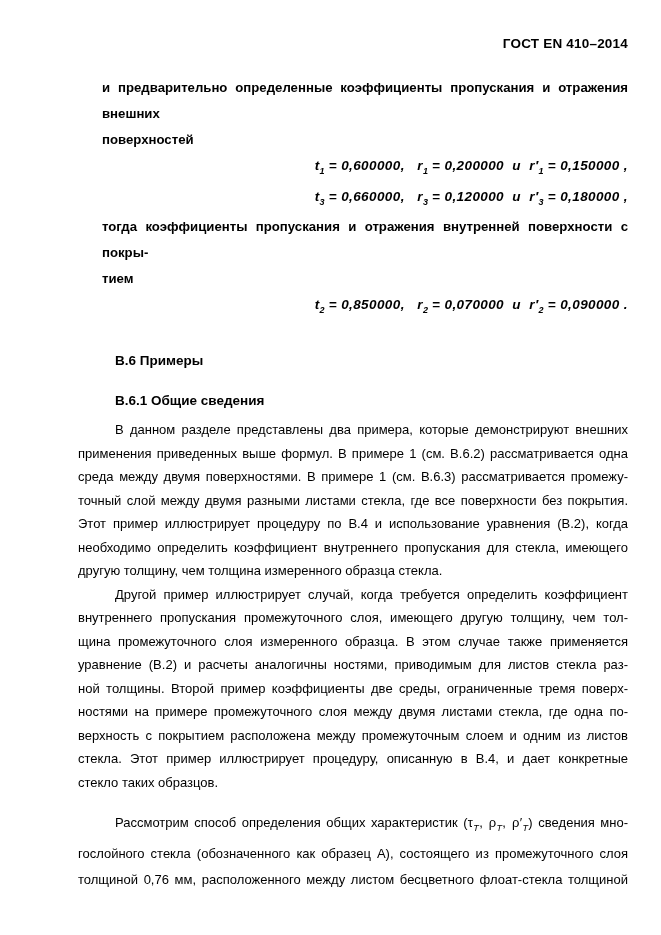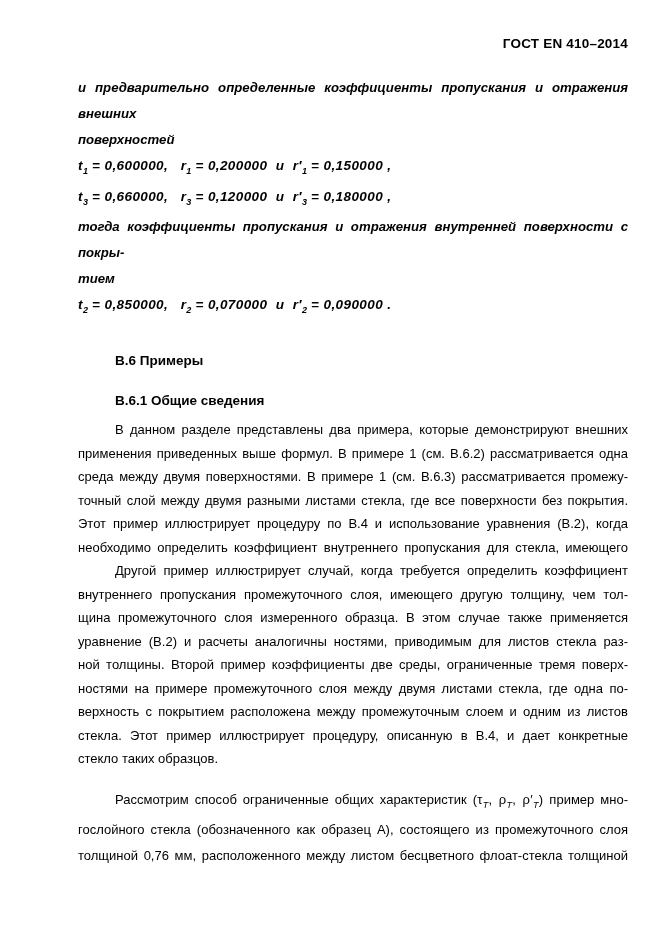--- a/index.html
+++ b/index.html
@@ -18,26 +18,26 @@
   .running-header {
     text-align: right;
     font-size: 13.5px;
     font-weight: bold;
     letter-spacing: 0.2px;
     height: 17px;
   }
   .intro-para {
     font-size: 13.2px;
     font-weight: bold;
-    font-style: italic;
     line-height: 26px;
+    margin-left: 24px;
   }
   .intro-para-1 { margin-top: 22px; }
   .formula {
-    text-align: left;
+    text-align: right;
     font-size: 13.5px;
     font-weight: bold;
     font-style: italic;
     line-height: 26px;
     white-space: pre;
     letter-spacing: 0.4px;
   }
   .formula sub {
     font-size: 9px;
     letter-spacing: 0;
@@ -99,36 +99,37 @@
 
   <div class="heading heading-b61">В.6.1 Общие сведения</div>
 
   <div class="body-para body-para-1">
       <div class="jline" style="text-indent: 37px;">В данном разделе представлены два примера, которые демонстрируют внешних</div>
       <div class="jline">применения приведенных выше формул. В примере 1 (см. В.6.2) рассматривается одна</div>
       <div class="jline">среда между двумя поверхностями. В примере 1 (см. В.6.3) рассматривается промежу-</div>
       <div class="jline">точный слой между двумя разными листами стекла, где все поверхности без покрытия.</div>
       <div class="jline">Этот пример иллюстрирует процедуру по В.4 и использование уравнения (В.2), когда</div>
       <div class="jline">необходимо определить коэффициент внутреннего пропускания для стекла, имеющего</div>
+      <div class="jline last-left">другую толщину, чем толщина измеренного образца стекла.</div>
     </div>
 
   <div class="body-para body-para-2">
       <div class="jline" style="text-indent: 37px;">Другой пример иллюстрирует случай, когда требуется определить коэффициент</div>
       <div class="jline">внутреннего пропускания промежуточного слоя, имеющего другую толщину, чем тол-</div>
       <div class="jline">щина промежуточного слоя измеренного образца. В этом случае также применяется</div>
       <div class="jline">уравнение (В.2) и расчеты аналогичны ностями, приводимым для листов стекла раз-</div>
       <div class="jline">ной толщины. Второй пример коэффициенты две среды, ограниченные тремя поверх-</div>
       <div class="jline">ностями на примере промежуточного слоя между двумя листами стекла, где одна по-</div>
       <div class="jline">верхность с покрытием расположена между промежуточным слоем и одним из листов</div>
       <div class="jline">стекла. Этот пример иллюстрирует процедуру, описанную в В.4, и дает конкретные</div>
       <div class="jline last-left">стекло таких образцов.</div>
     </div>
 
 
   <div class="body-para body-para-3">
-    <div class="jline para3-line1"><span>Рассмотрим способ ограниченные общих характеристик </span><span class="inline-math"><span>(τ</span><sub>T</sub><span>, ρ</span><sub>T</sub><span>, ρ′</span><sub>T</sub><span>)</span></span><span> пример мно-</span></div>
+    <div class="jline para3-line1"><span>Рассмотрим способ определения общих характеристик </span><span class="inline-math"><span>(τ</span><sub>T</sub><span>, ρ</span><sub>T</sub><span>, ρ′</span><sub>T</sub><span>)</span></span><span> сведения мно-</span></div>
     <div>
         <div class="jline">гослойного стекла (обозначенного как образец А), состоящего из промежуточного слоя</div>
         <div class="jline">толщиной 0,76 мм, расположенного между листом бесцветного флоат-стекла толщиной</div>
       </div>
   </div>
 
 </div>
 
 </body></html>

